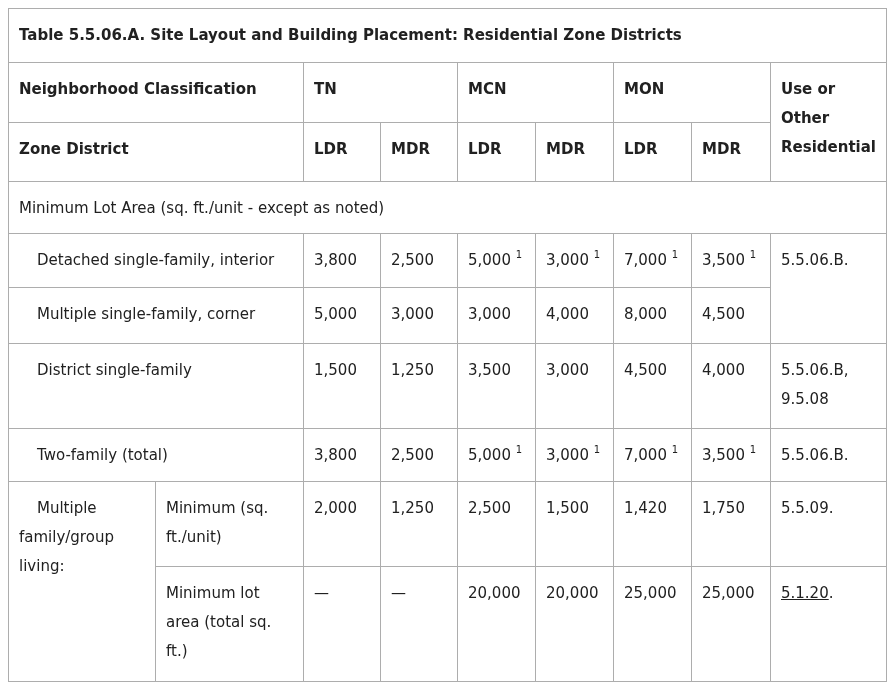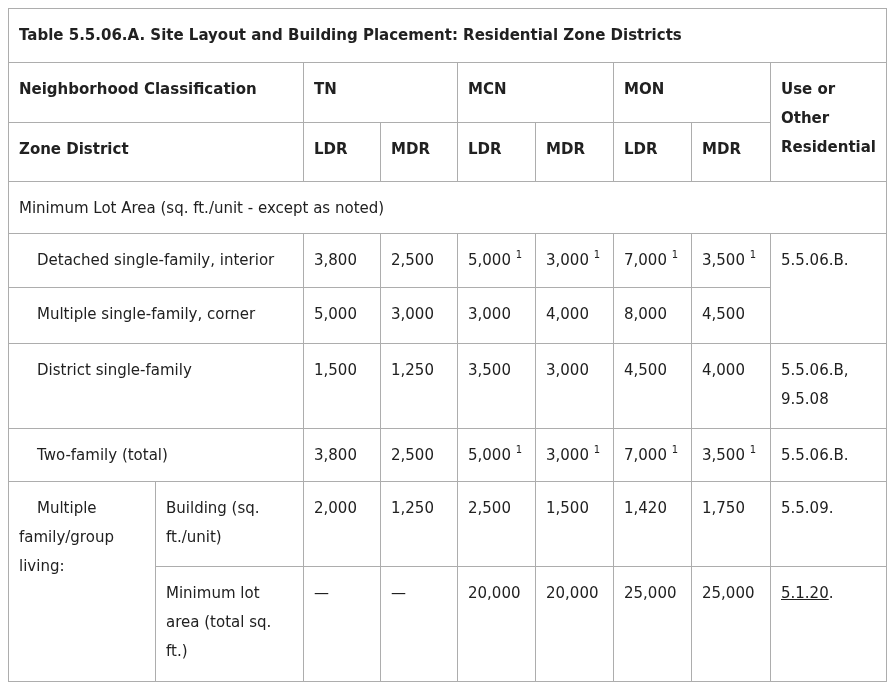--- a/index.html
+++ b/index.html
@@ -125,21 +125,21 @@
           <td>3,800</td>
           <td>2,500</td>
           <td>5,000&nbsp;<sup class="fn">1</sup></td>
           <td>3,000&nbsp;<sup class="fn">1</sup></td>
           <td>7,000&nbsp;<sup class="fn">1</sup></td>
           <td>3,500&nbsp;<sup class="fn">1</sup></td>
           <td>5.5.06.B.</td>
         </tr>
         <tr style="height: 85px;">
           <td class="indent" rowspan="2">Multiple family/group living:</td>
-          <td>Building (sq. ft./unit)</td>
+          <td>Minimum (sq. ft./unit)</td>
           <td>2,000</td>
           <td>1,250</td>
           <td>2,500</td>
           <td>1,500</td>
           <td>1,420</td>
           <td>1,750</td>
           <td>5.5.09.</td>
         </tr>
         <tr style="height: 115px;">
           <td>Minimum lot area (total sq. ft.)</td>

